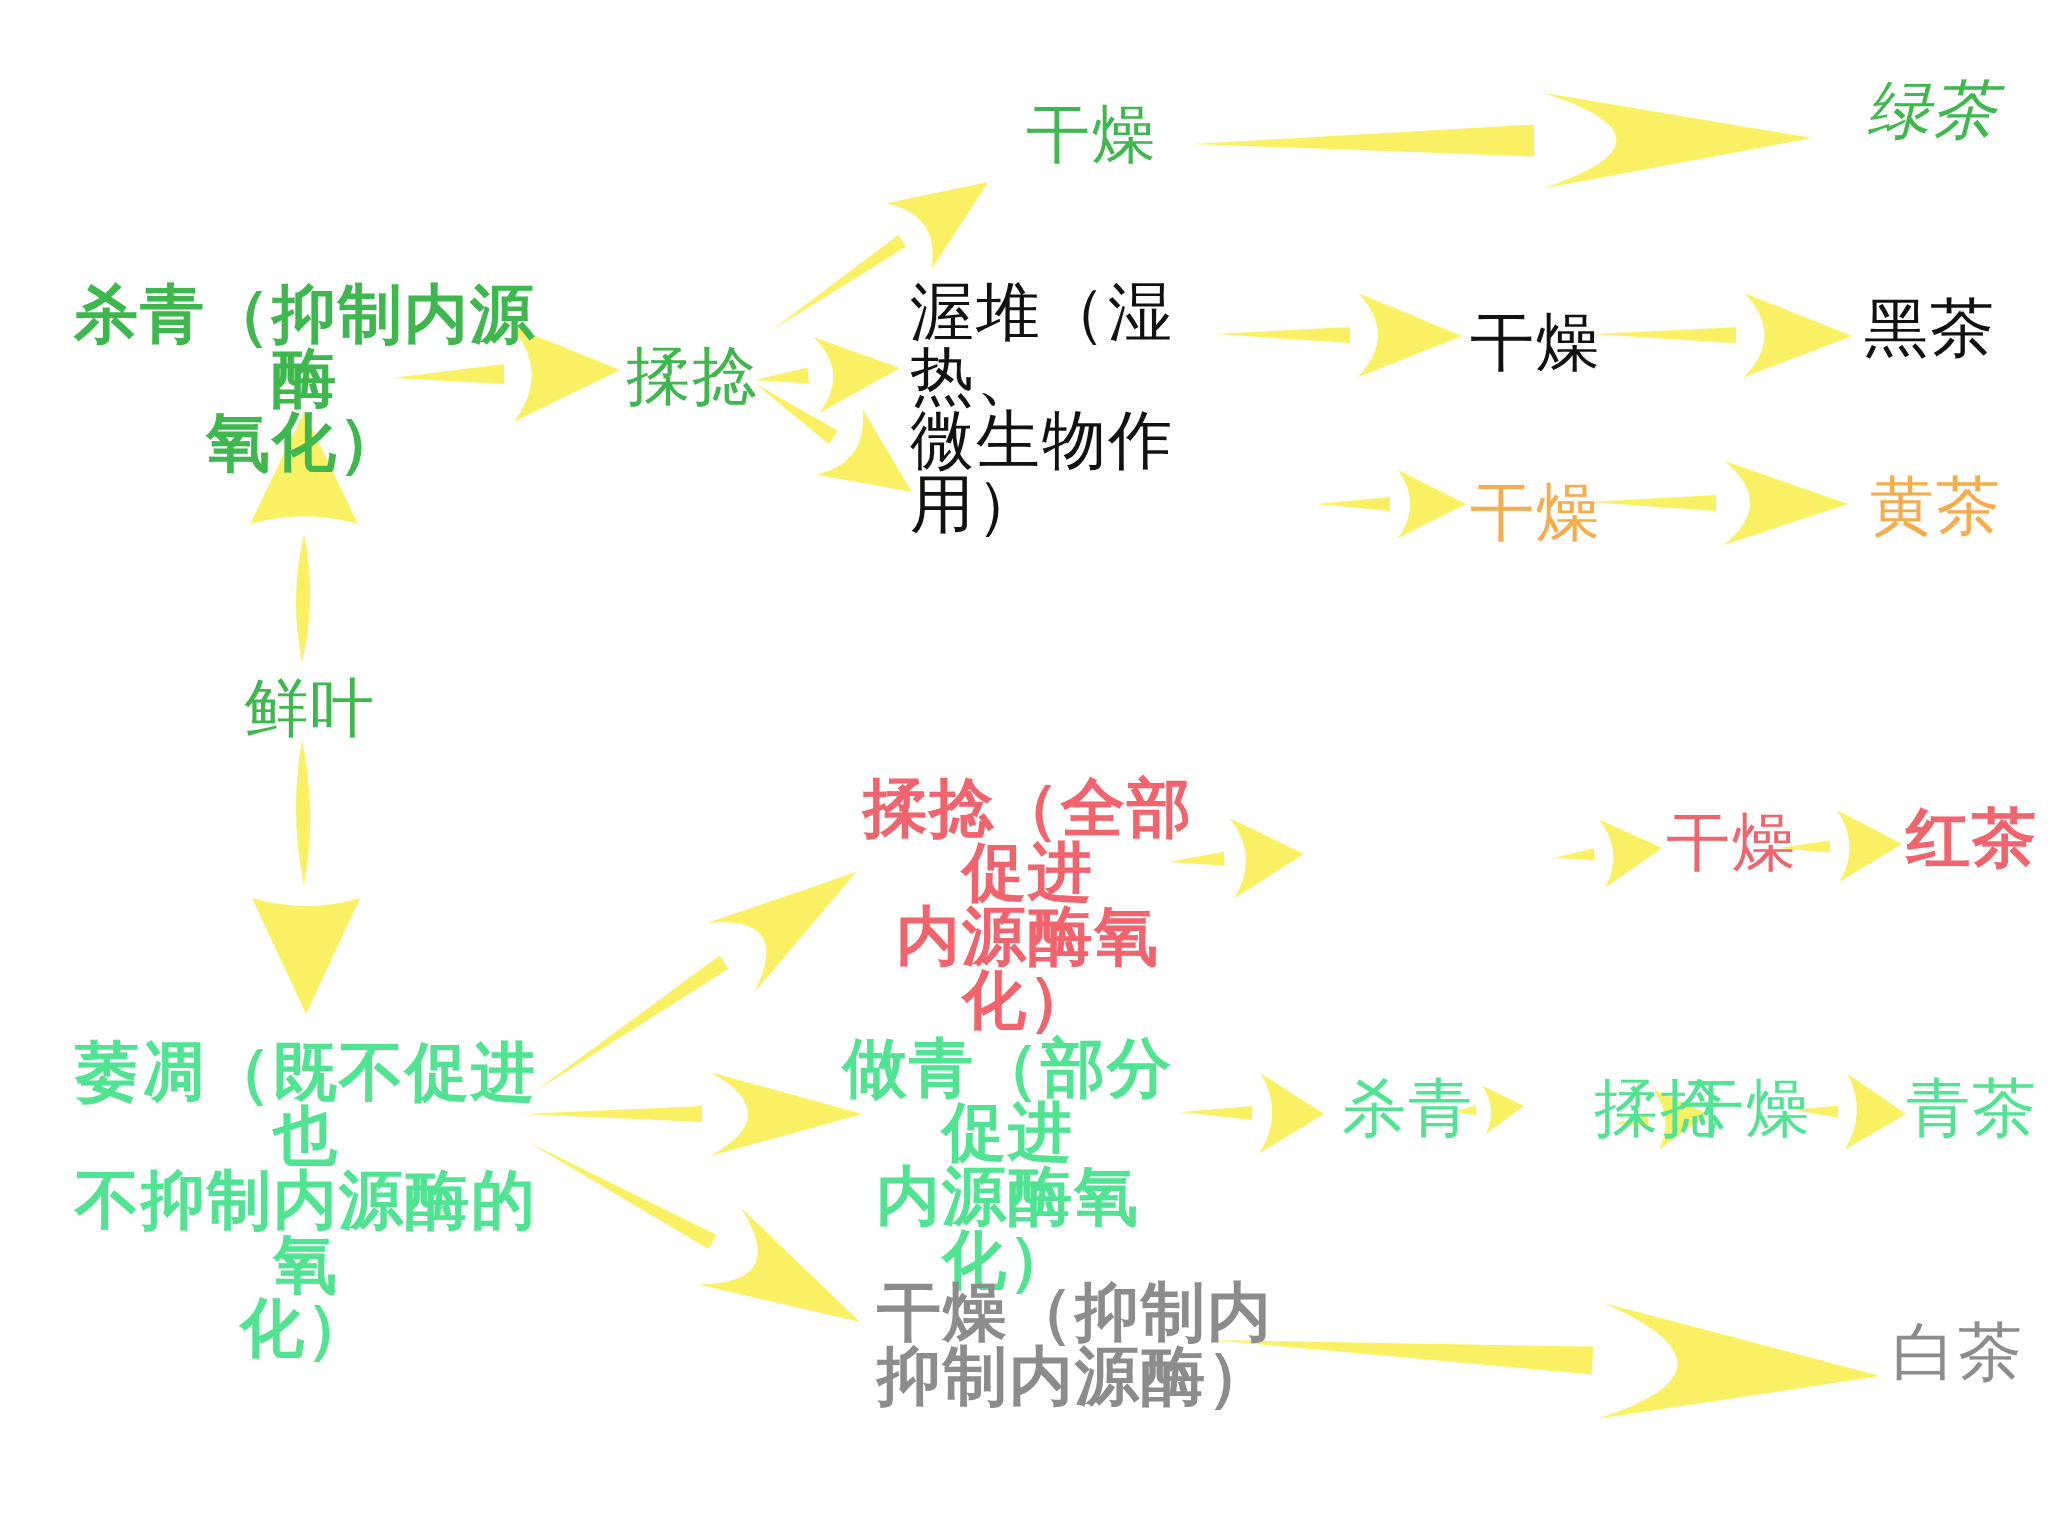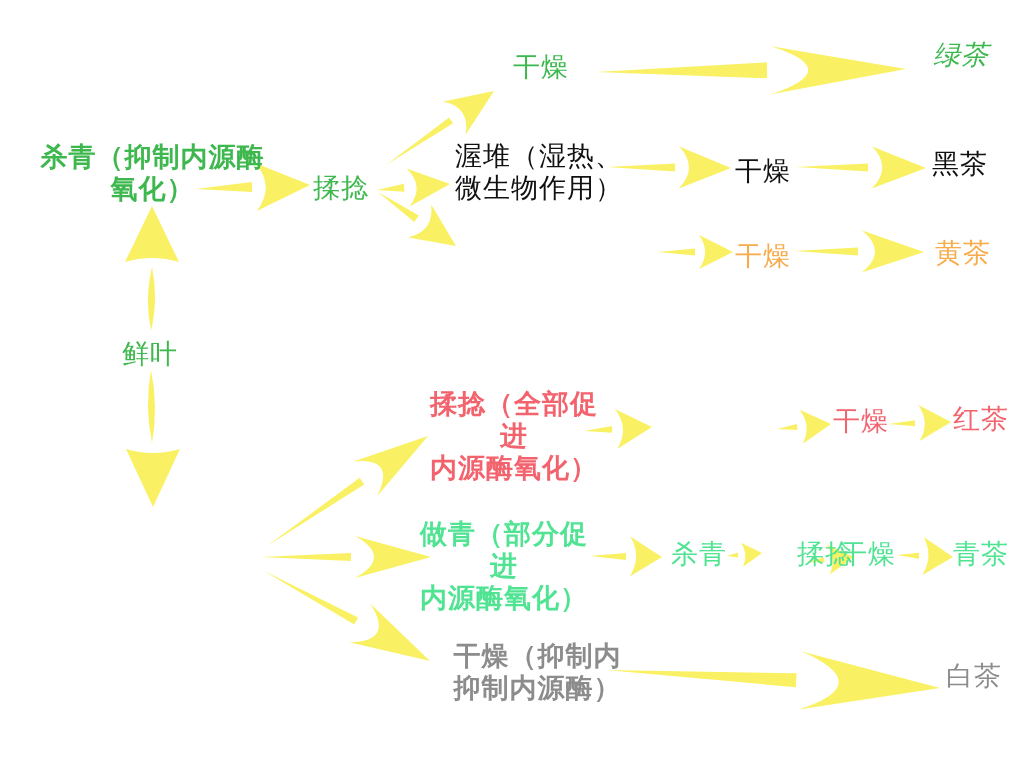--- a/index.html
+++ b/index.html
@@ -2,21 +2,21 @@
 <html style="--green: #3eb84e; --mint: #4fe392; --orange: #f8ab4a; --red: #f2636d; --black: #111111; --gray: #8c8c8c; --arrow: #f9f163;"><head>
 <meta charset="utf-8">
 <style>
   html,body{margin:0;padding:0;background:#ffffff;}
   .stage{
     position:relative;width:1024px;height:768px;overflow:hidden;background:#ffffff;
     font-family:"Liberation Sans","DejaVu Sans",sans-serif;
   }
   svg.arrows{position:absolute;left:0;top:0;}
   .label{
-    position:absolute;font-size:27px;line-height:32px;white-space:pre-line;
+    position:absolute;font-size:32px;line-height:32px;white-space:pre-line;
     letter-spacing:1px;z-index:2;
   }
   .ctr{text-align:center;font-weight:bold;}
   .c-green{color:var(--green);}
   .c-mint{color:var(--mint);}
   .c-orange{color:var(--orange);}
   .c-red{color:var(--red);}
   .c-black{color:var(--black);}
   .c-gray{color:var(--gray);}
 </style>
@@ -57,25 +57,28 @@
 
   <div class="label c-black" style="left:455px;top:140px;width:185px;">渥堆（湿热、
 微生物作用）</div>
   <div class="label c-black" style="left:735px;top:155px;">干燥</div>
   <div class="label c-black" style="left:932px;top:148px;">黑茶</div>
 
   <div class="label c-orange" style="left:735px;top:240px;">干燥</div>
   <div class="label c-orange" style="left:935px;top:237px;">黄茶</div>
 
   <div class="label c-green" style="left:122px;top:338px;">鲜叶</div>
+  <div class="label ctr c-mint" style="left:33px;top:520px;width:240px;">萎凋（既不促进也
+不抑制内源酶的氧
+化）</div>
 
   <div class="label ctr c-red" style="left:420px;top:388px;width:188px;">揉捻（全部促进
 内源酶氧化）</div>
   <div class="label c-red" style="left:833px;top:405px;">干燥</div>
-  <div class="label c-red" style="left:953px;top:403px;">红茶</div>
+  <div class="label c-red" style="left:953px;top:403px;font-weight:bold;">红茶</div>
 
   <div class="label ctr c-mint" style="left:410px;top:518px;width:188px;">做青（部分促进
 内源酶氧化）</div>
   <div class="label c-mint" style="left:671px;top:538px;">杀青</div>
   <div class="label c-mint" style="left:797px;top:538px;">揉捻</div>
   <div class="label c-mint" style="left:840px;top:538px;">干燥</div>
   <div class="label c-mint" style="left:953px;top:538px;">青茶</div>
 
   <div class="label ctr c-gray" style="left:420px;top:640px;width:235px;">干燥（抑制内
 抑制内源酶）</div>

